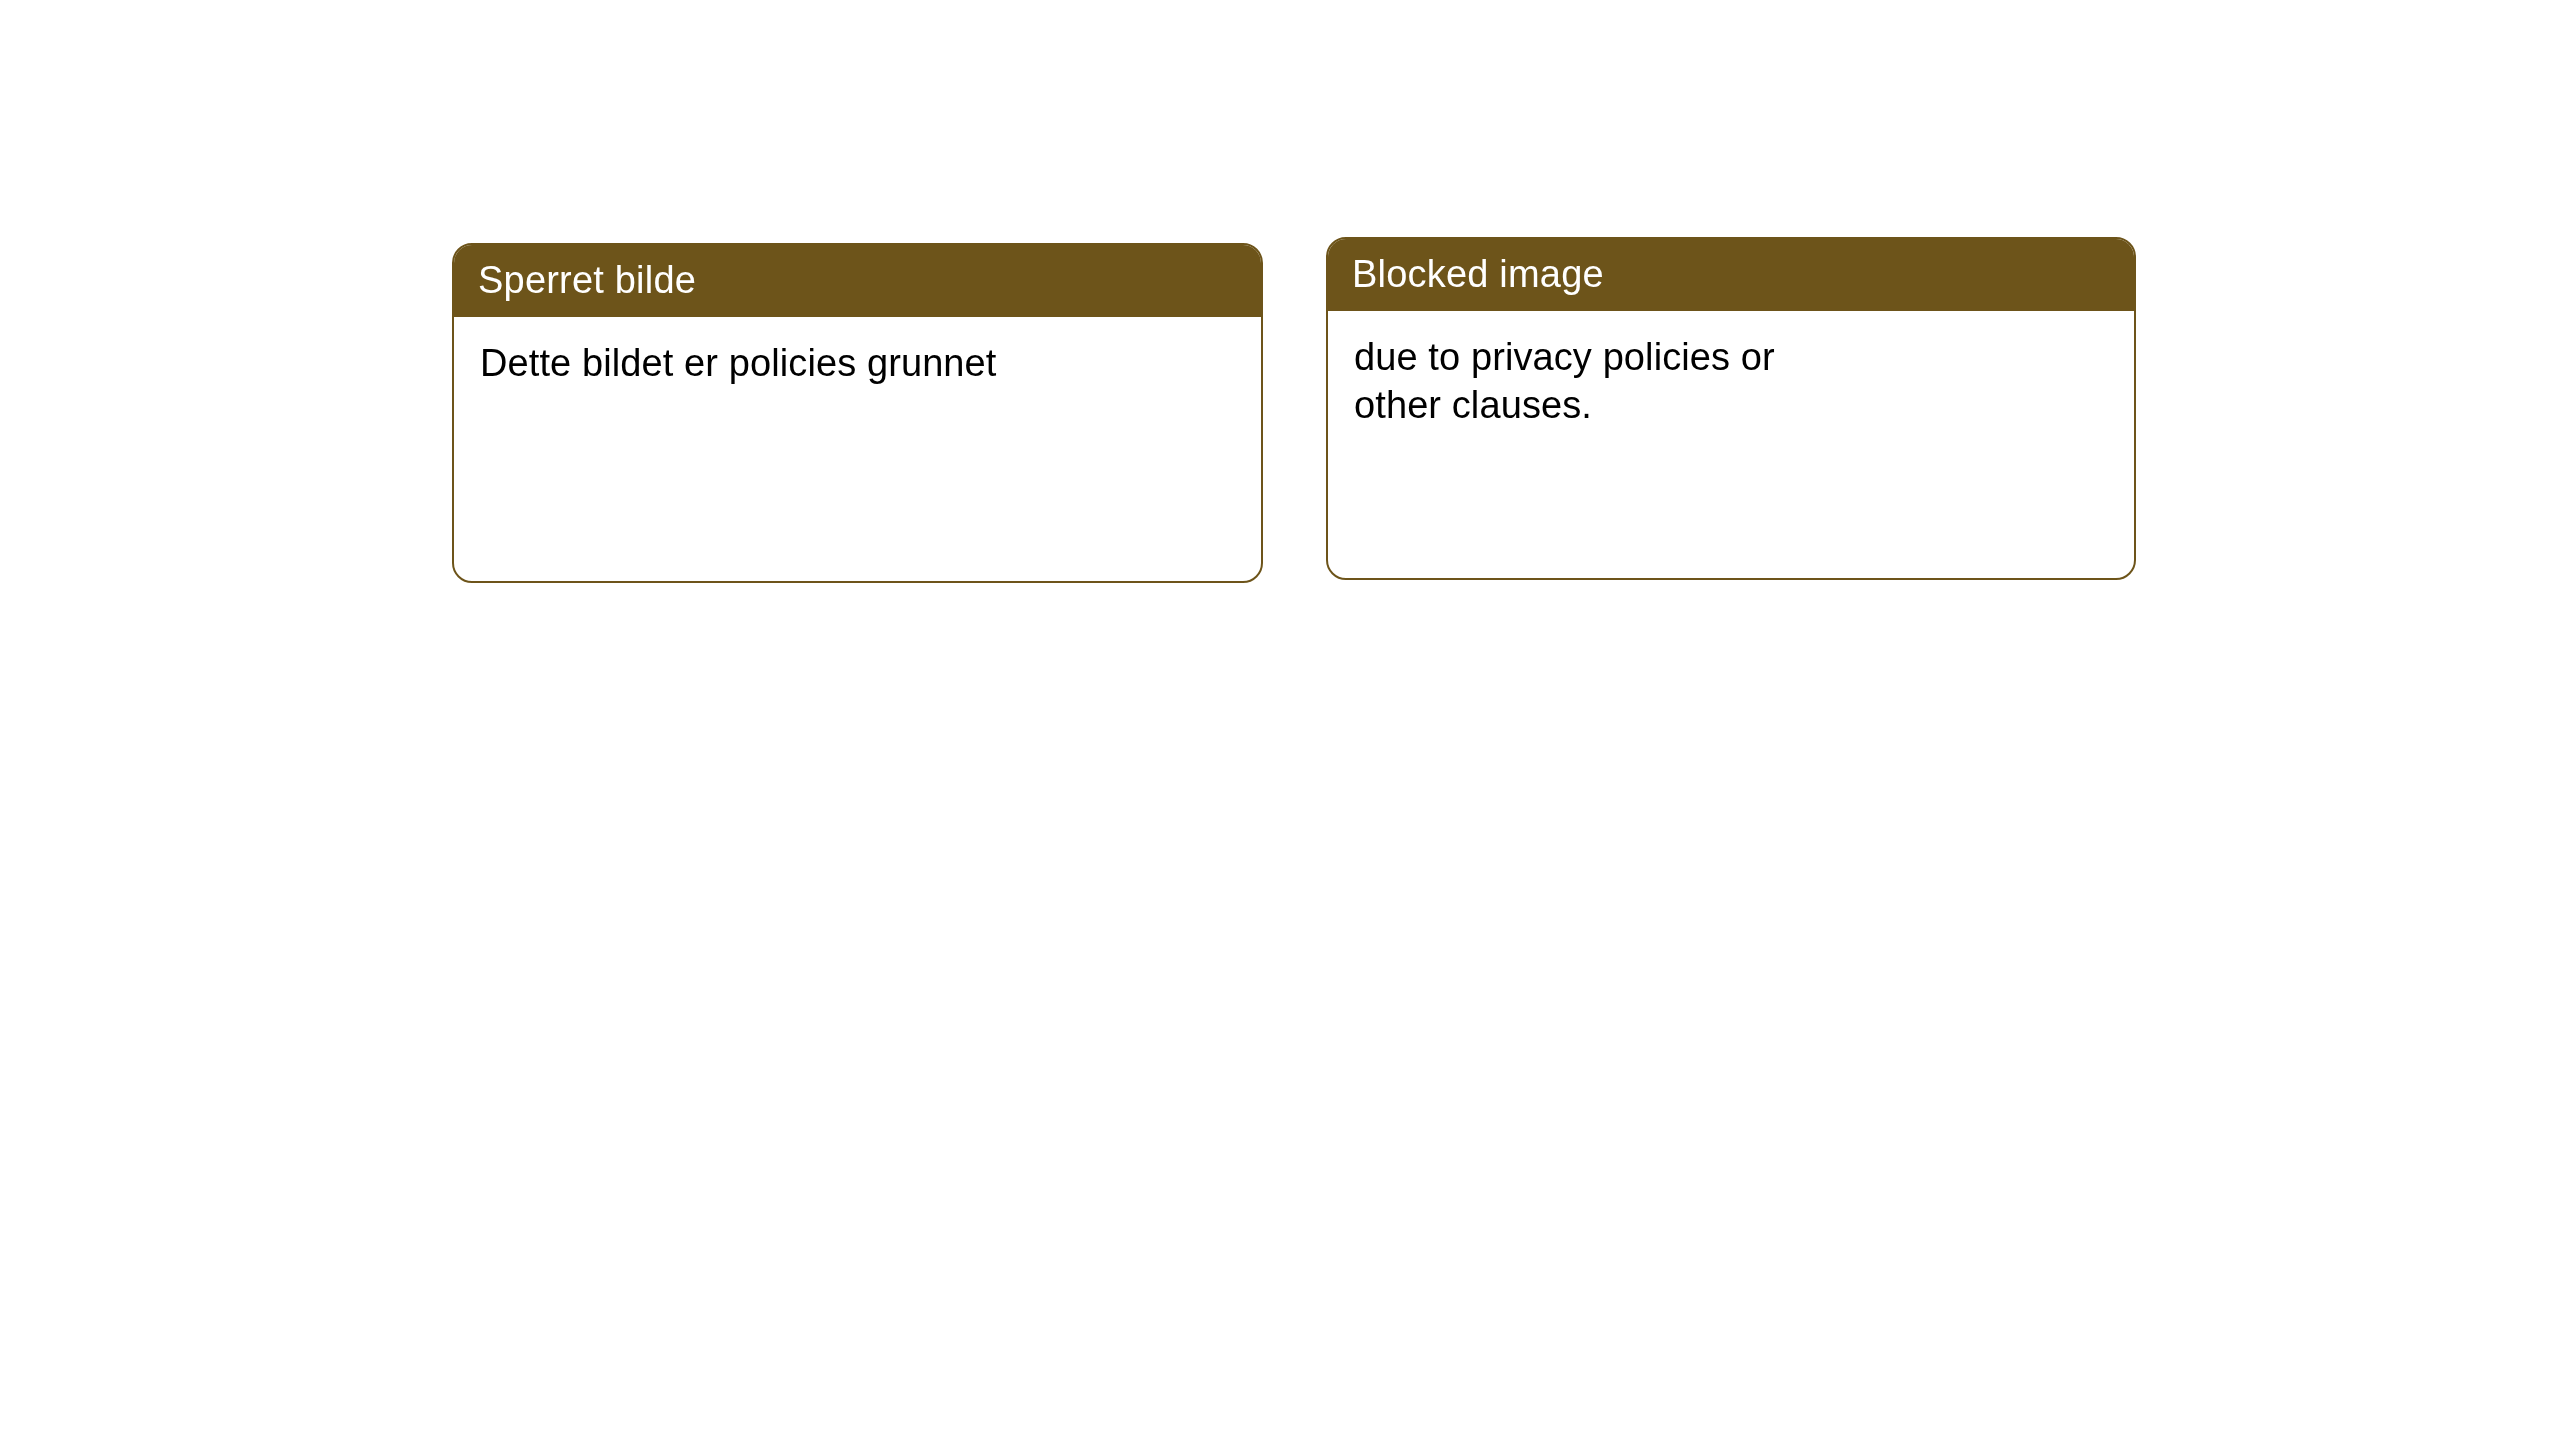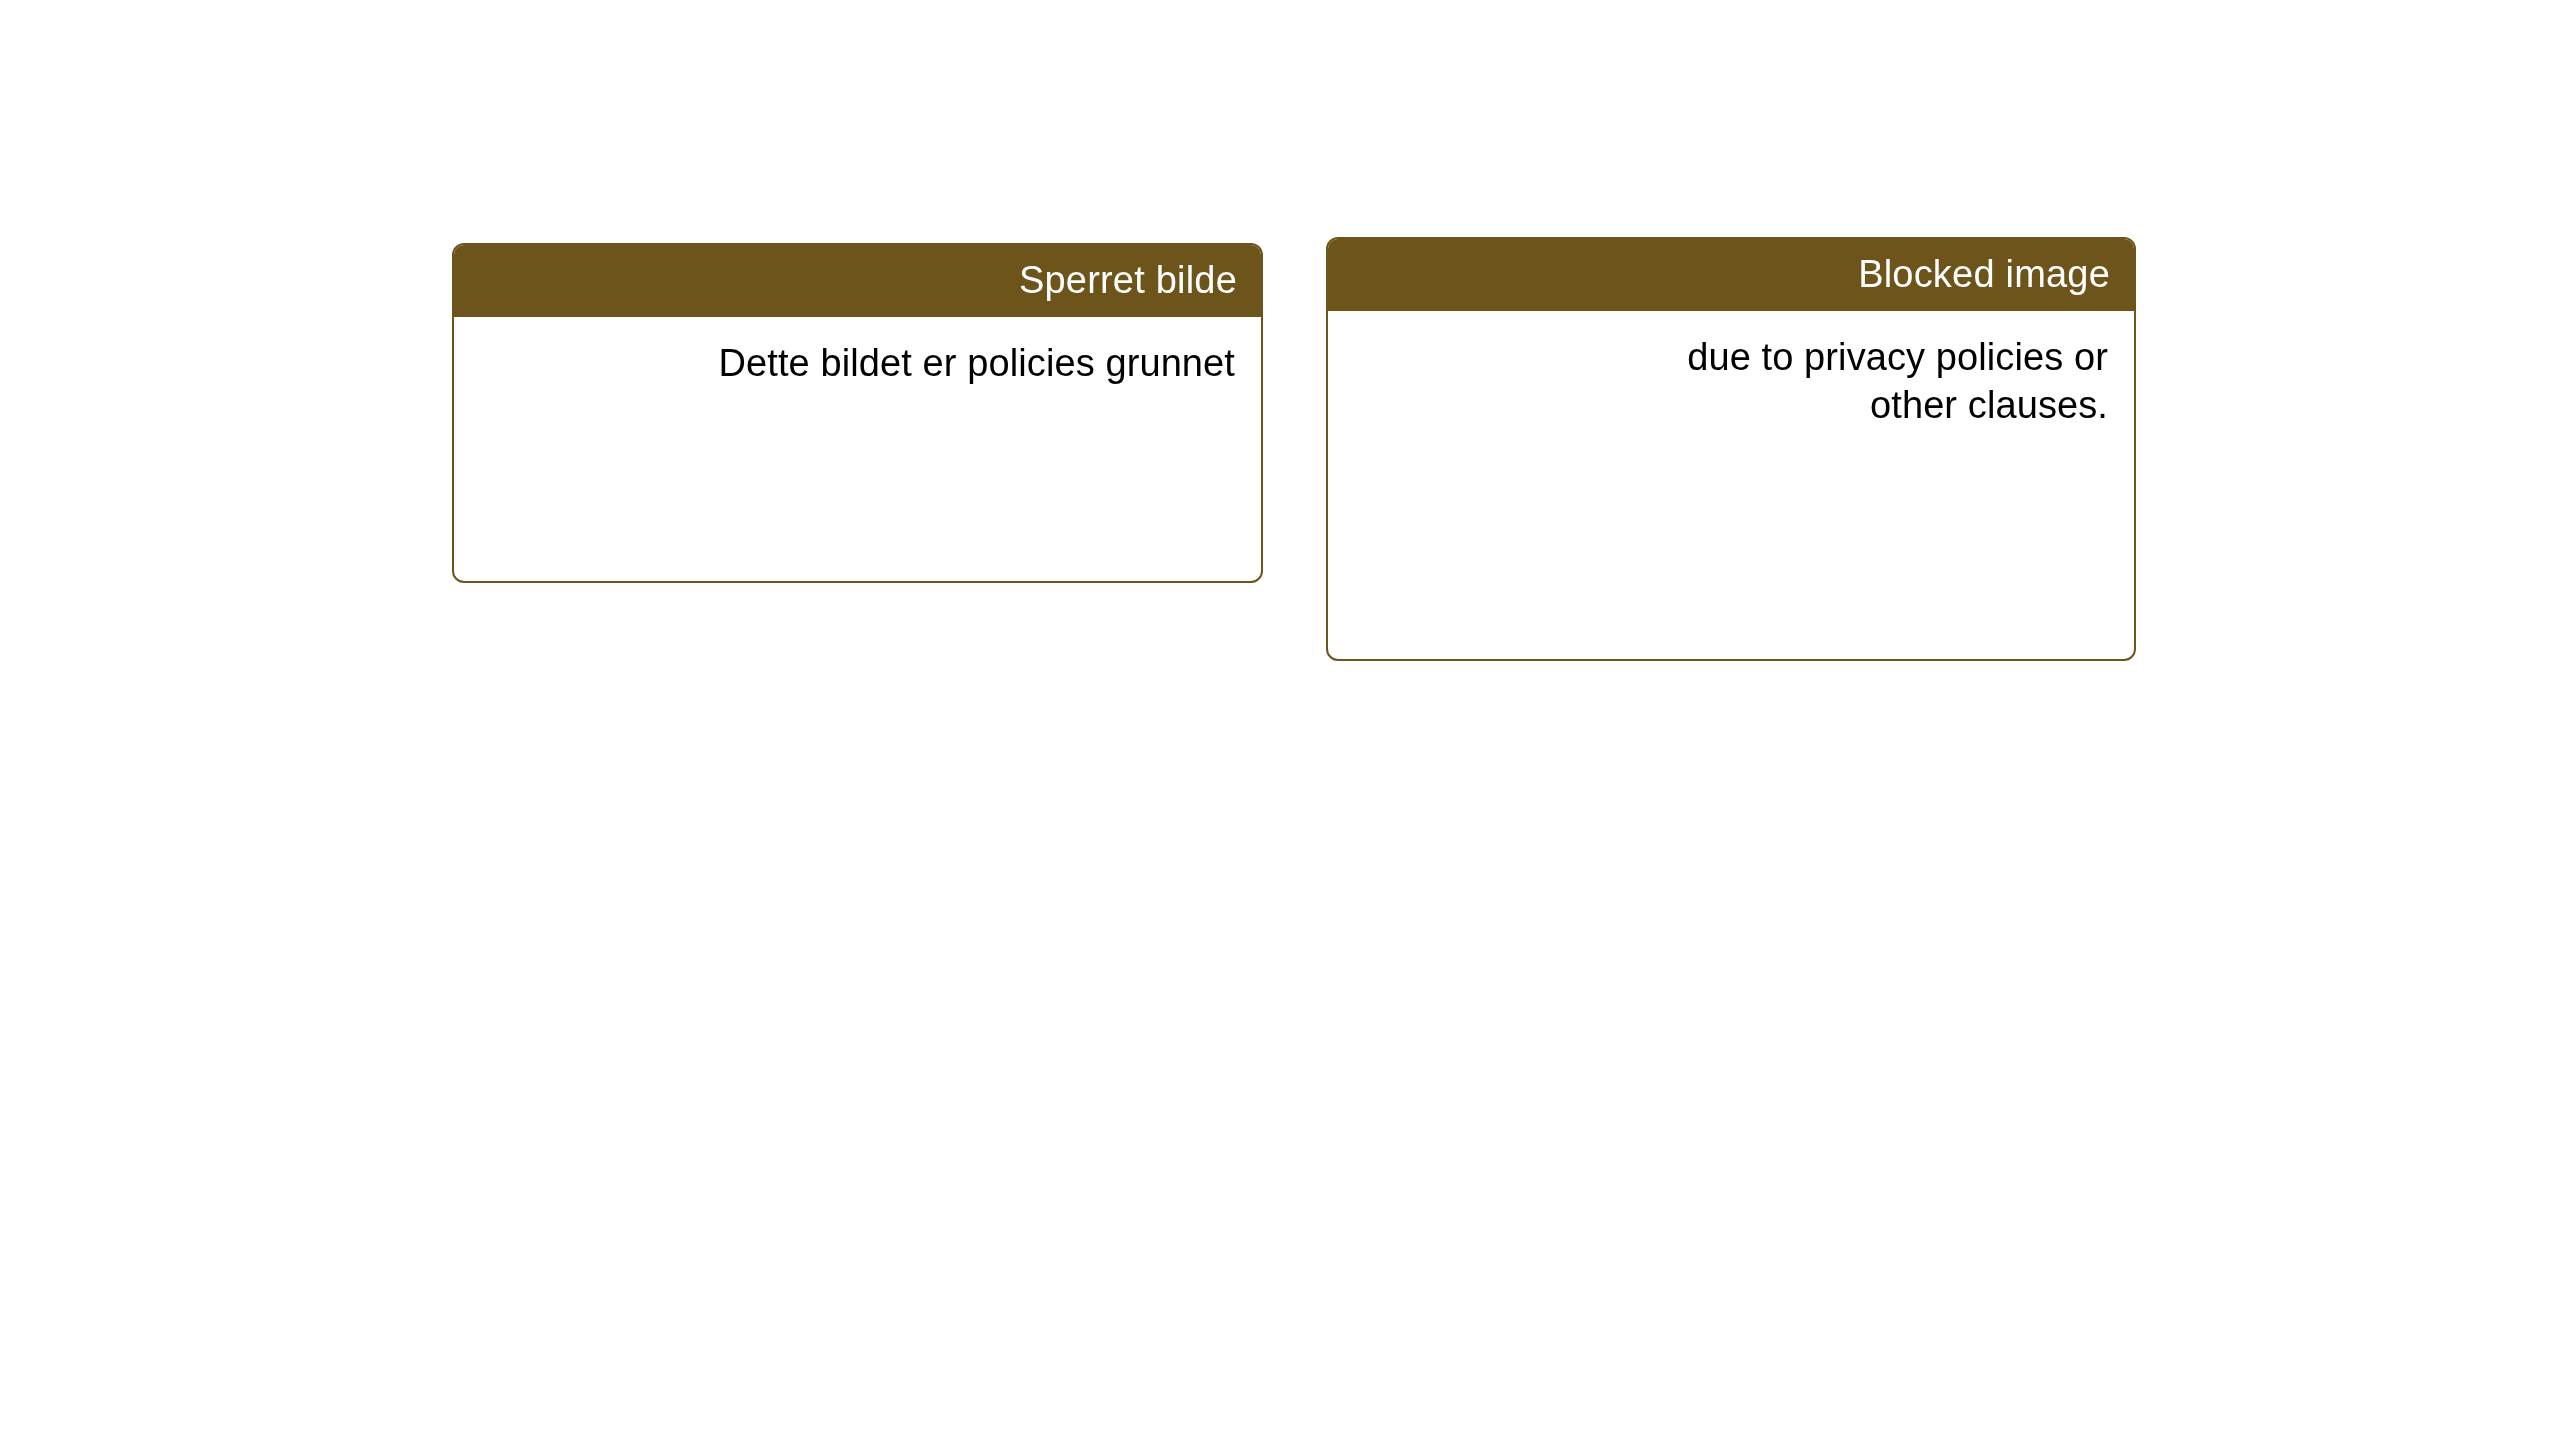--- a/index.html
+++ b/index.html
@@ -18,35 +18,34 @@
     position: relative;
     width: 2560px;
     height: 1440px;
     background: #ffffff;
   }
   .notice-card {
     position: absolute;
     box-sizing: border-box;
     background: #ffffff;
     border: 2px solid #6d541a;
-    border-radius: 12px;
+    border-radius: 20px;
     overflow: hidden;
-    text-align: right;
   }
   .notice-card.no {
     left: 452px;
     top: 243px;
     width: 811px;
     height: 340px;
   }
   .notice-card.en {
     left: 1326px;
     top: 237px;
     width: 810px;
-    height: 424px;
+    height: 343px;
   }
   .card-header {
     background: #6d541a;
     color: #ffffff;
     font-size: 38px;
     line-height: 1;
     padding: 16px 24px 18px 24px;
     letter-spacing: 0.2px;
     white-space: nowrap;
   }

